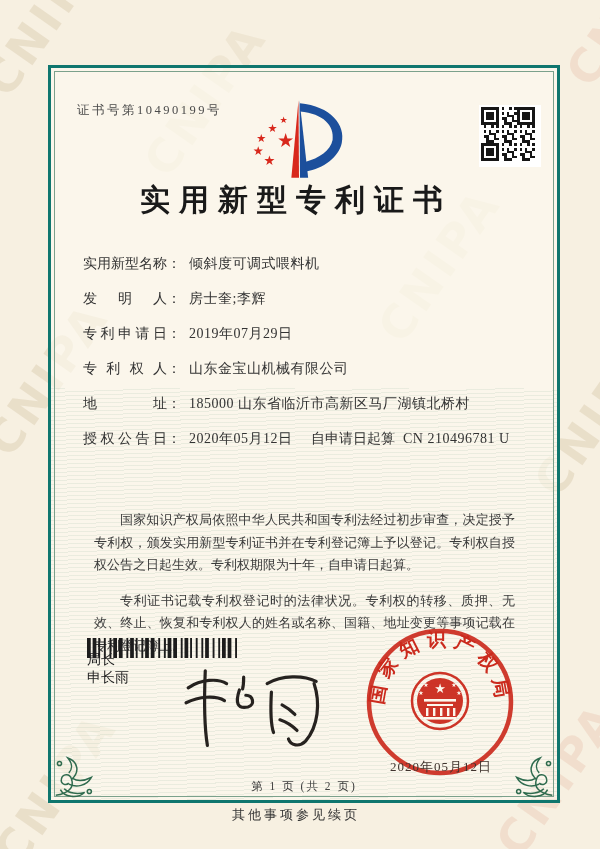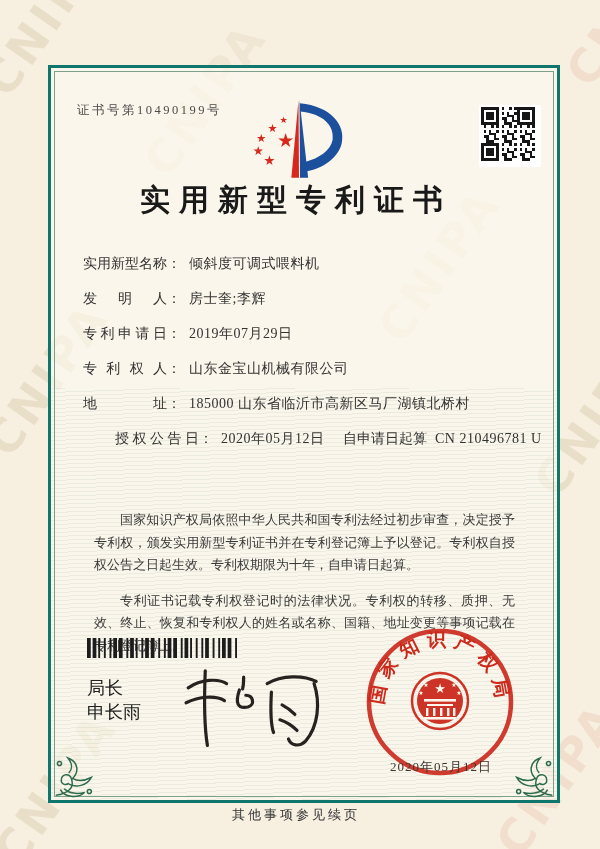--- a/index.html
+++ b/index.html
@@ -49,34 +49,34 @@
     font-size:30px;font-weight:bold;letter-spacing:9px;color:#191919;
   }
   .fields{position:absolute;left:32px;top:184px;width:452px;}
   .frow{height:35px;line-height:24px;font-size:14px;white-space:nowrap;}
   .flabel{
     display:inline-block;width:84px;vertical-align:top;
     text-align:justify;text-align-last:justify;color:#333;
   }
   .fcolon{display:inline-block;margin-right:8px;}
   .fvalue{color:#333;letter-spacing:0.5px;}
-  .pair1{display:inline-block;width:228px;margin-left:32px;}
+  .pair1{display:inline-block;width:228px;}
   .pair2{display:inline-block;}
   .pair2 .flabel{width:70px;}
 
   .body-paras{
     position:absolute;left:30px;top:428px;width:447px;
     font-size:13px;line-height:22.5px;color:#3a3a3a;
     text-align:justify;
   }
   .body-paras p{margin:13px;text-indent:2em;}
 
   .barcode{position:absolute;left:36px;top:570px;width:150px;height:20px;}
 
-  .director{position:absolute;left:36px;top:608px;font-size:18px;color:#222;}
+  .director{position:absolute;left:36px;top:583px;font-size:14px;color:#222;}
   .director .name{}
   .signature{position:absolute;left:118px;top:596px;width:160px;height:86px;}
 
   .seal{position:absolute;left:312px;top:557px;width:154px;height:154px;}
   .seal-date{
     position:absolute;left:300px;top:690px;width:180px;text-align:center;
     font-size:13px;letter-spacing:1px;color:#40342e;z-index:3;
   }
   .page-info{
     position:absolute;left:0;right:0;top:711px;text-align:center;
@@ -449,20 +449,21 @@
             <rect x="77" y="83" width="2.4" height="8"></rect>
             <rect x="84" y="83" width="2.4" height="8"></rect>
             <rect x="90" y="83" width="2.4" height="8"></rect>
             <rect x="61" y="92" width="32" height="2.6"></rect>
           </g>
         </g>
       </svg>
     </div>
     <div class="seal-date">2020年05月12日</div>
 
+    <div class="page-info">第 1 页 (共 2 页)</div>
 
     <div class="ornament left">
       <svg viewBox="0 0 60 60" width="56" height="56" fill="none" stroke="#2f6b4e" stroke-width="1.6">
         <path d="M56 56 C42 54 36 47 39 39 C41 32 49 33 50 39 C51 44 45 46 42 43"></path>
         <path d="M39 39 C30 31 32 20 43 16 C38 22 38 28 42 32"></path>
         <path d="M42 44 C34 48 23 46 18 37 C26 41 33 41 38 38"></path>
         <path d="M51 50 C47 58 33 60 25 53 C33 55 42 54 47 49"></path>
         <circle cx="20" cy="52" r="2.2"></circle>
         <circle cx="52" cy="22" r="2.2"></circle>
       </svg>

